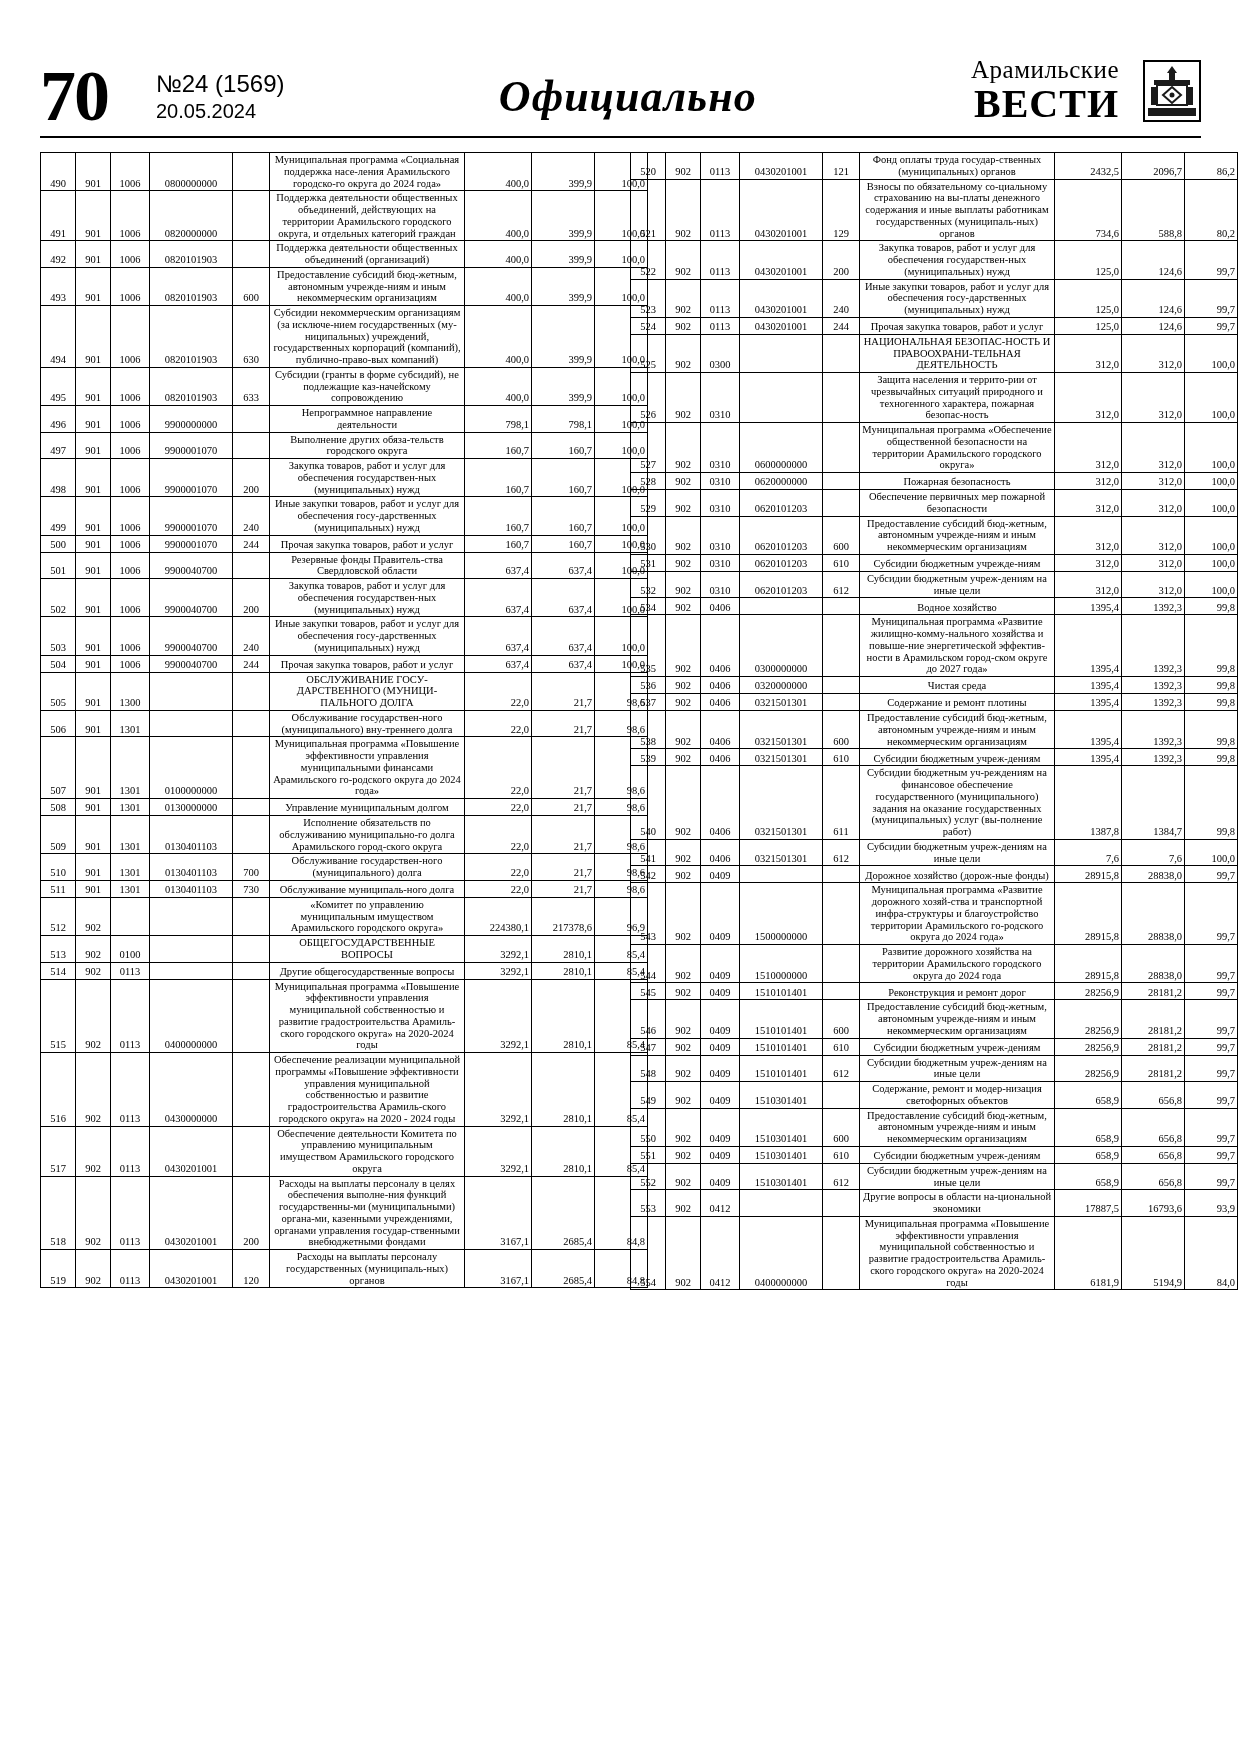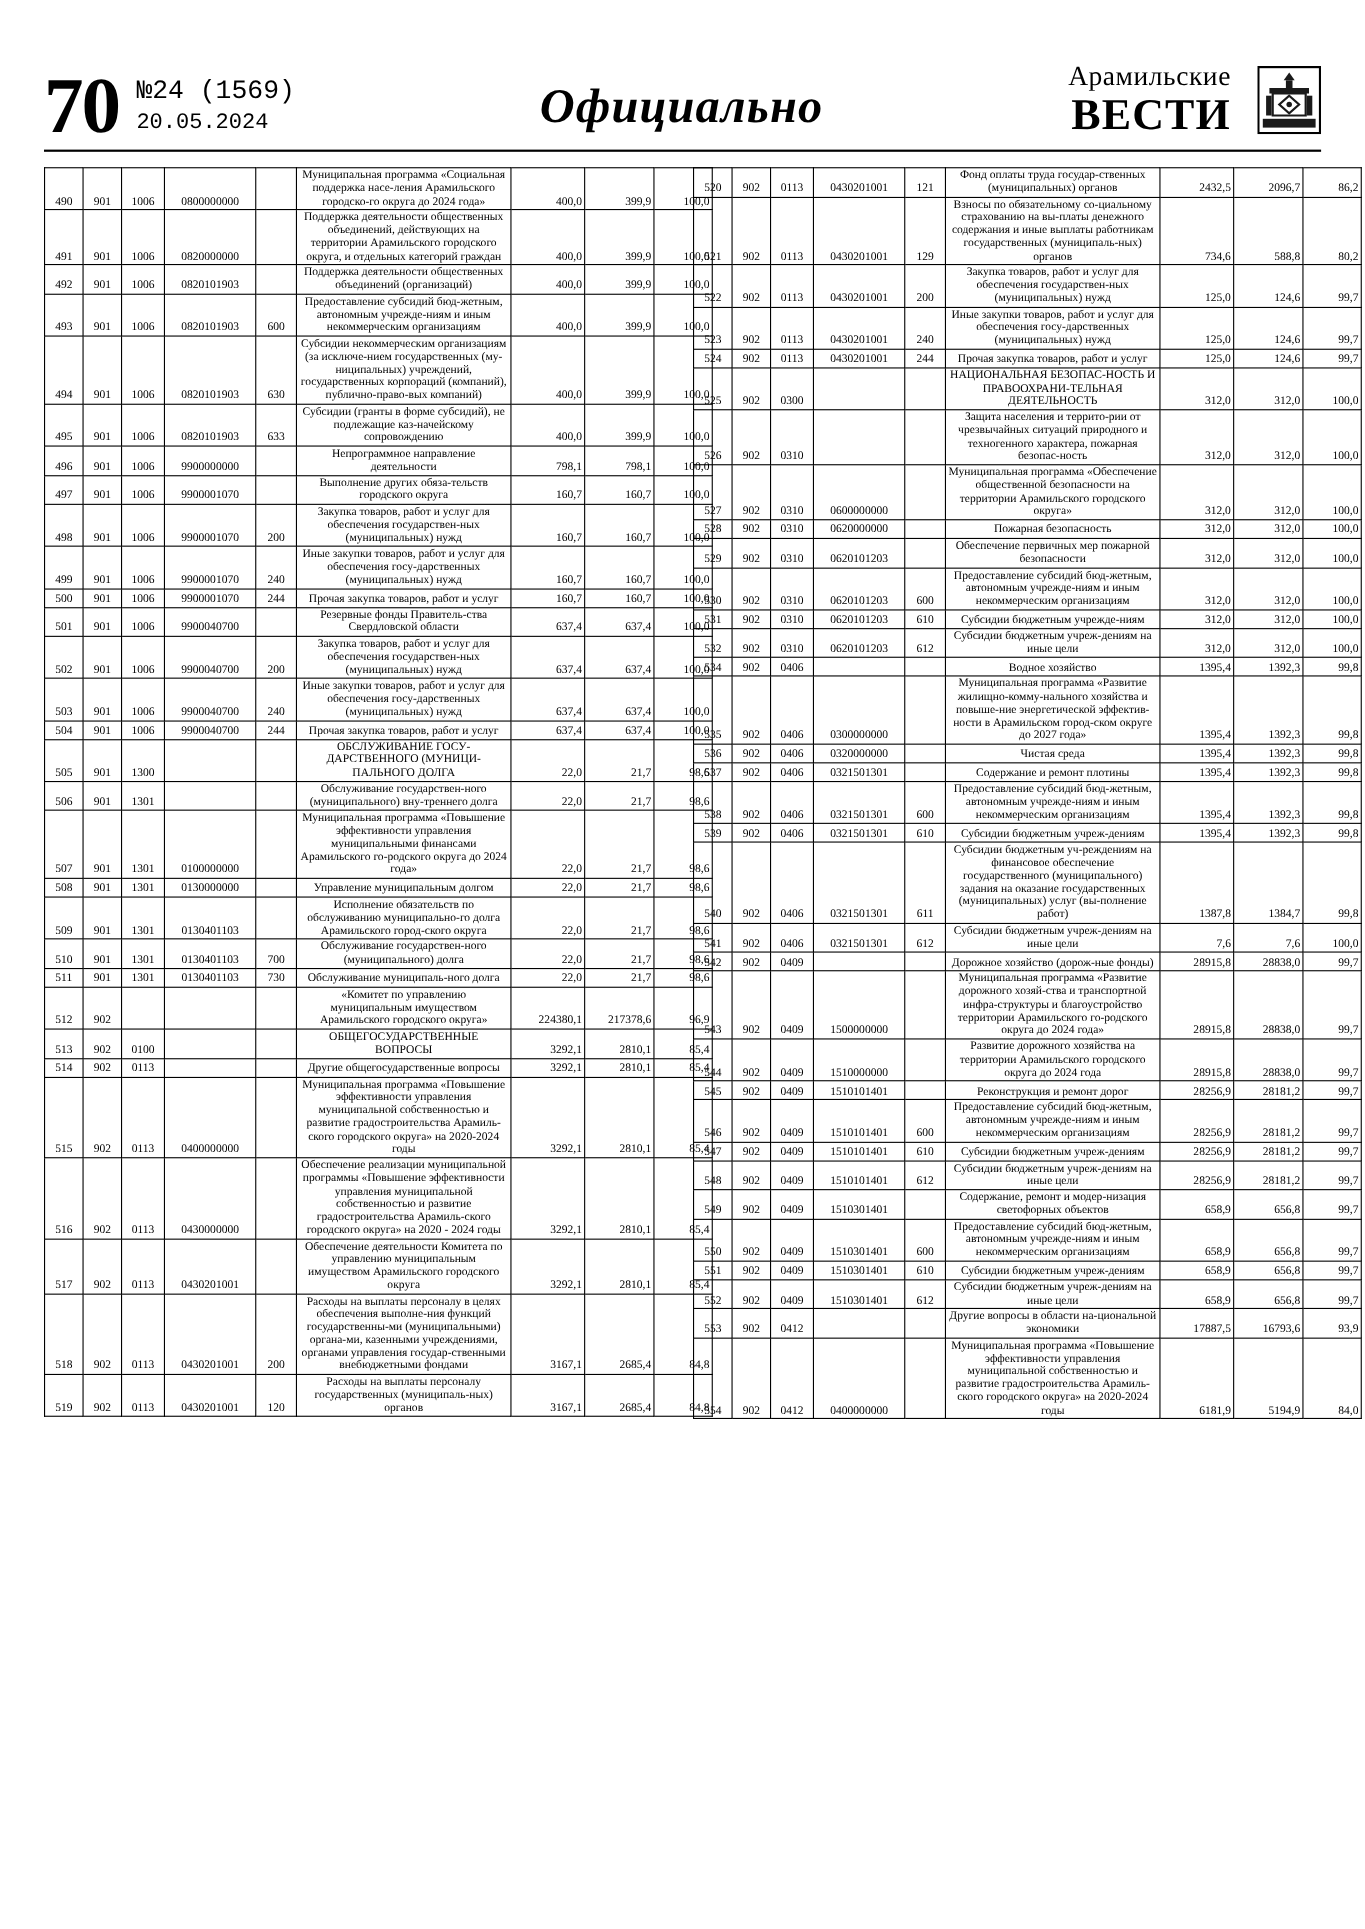--- a/index.html
+++ b/index.html
@@ -32,23 +32,24 @@
   }
   .page-number {
     font-family: "Liberation Serif", serif;
     font-weight: bold;
     font-size: 72px;
     line-height: 64px;
     letter-spacing: -2px;
     margin-right: 16px;
   }
   .issue-block {
-    font-family: Liberation Mono, monospace;
+    font-family: Liberation Sans, sans-serif;
     line-height: 1.25;
     padding-bottom: 4px;
+    margin-left: 32px;
   }
   .issue-no {
     font-size: 24px;
   }
   .issue-date {
     font-size: 20px;
   }
   .official-title {
     flex: 1;
     text-align: center;

